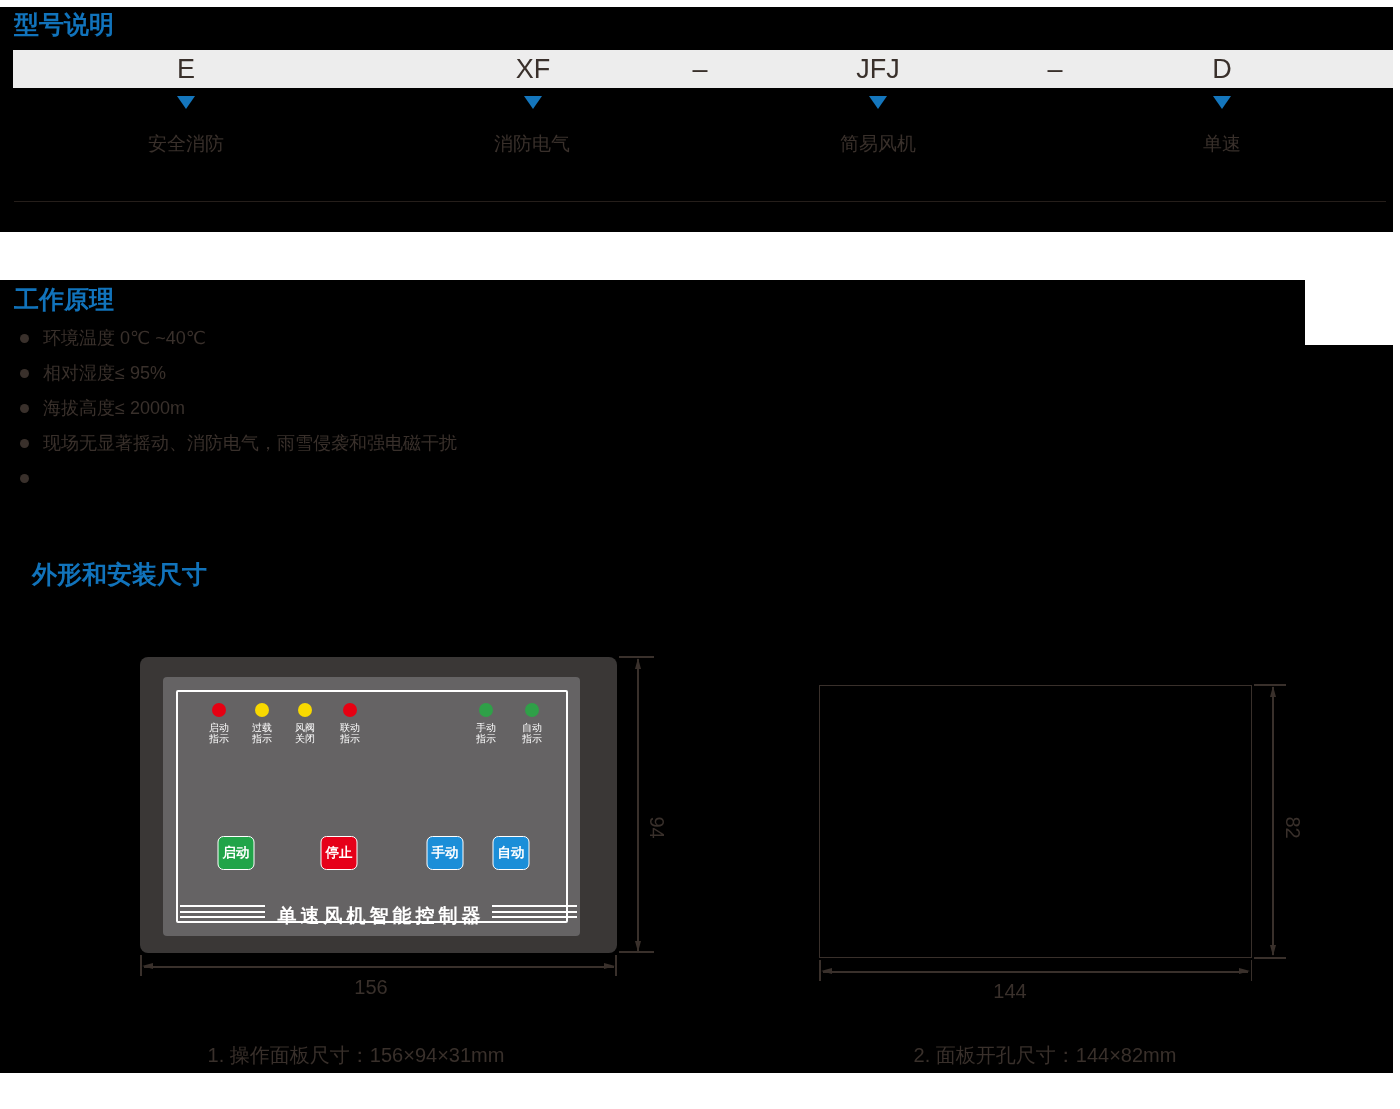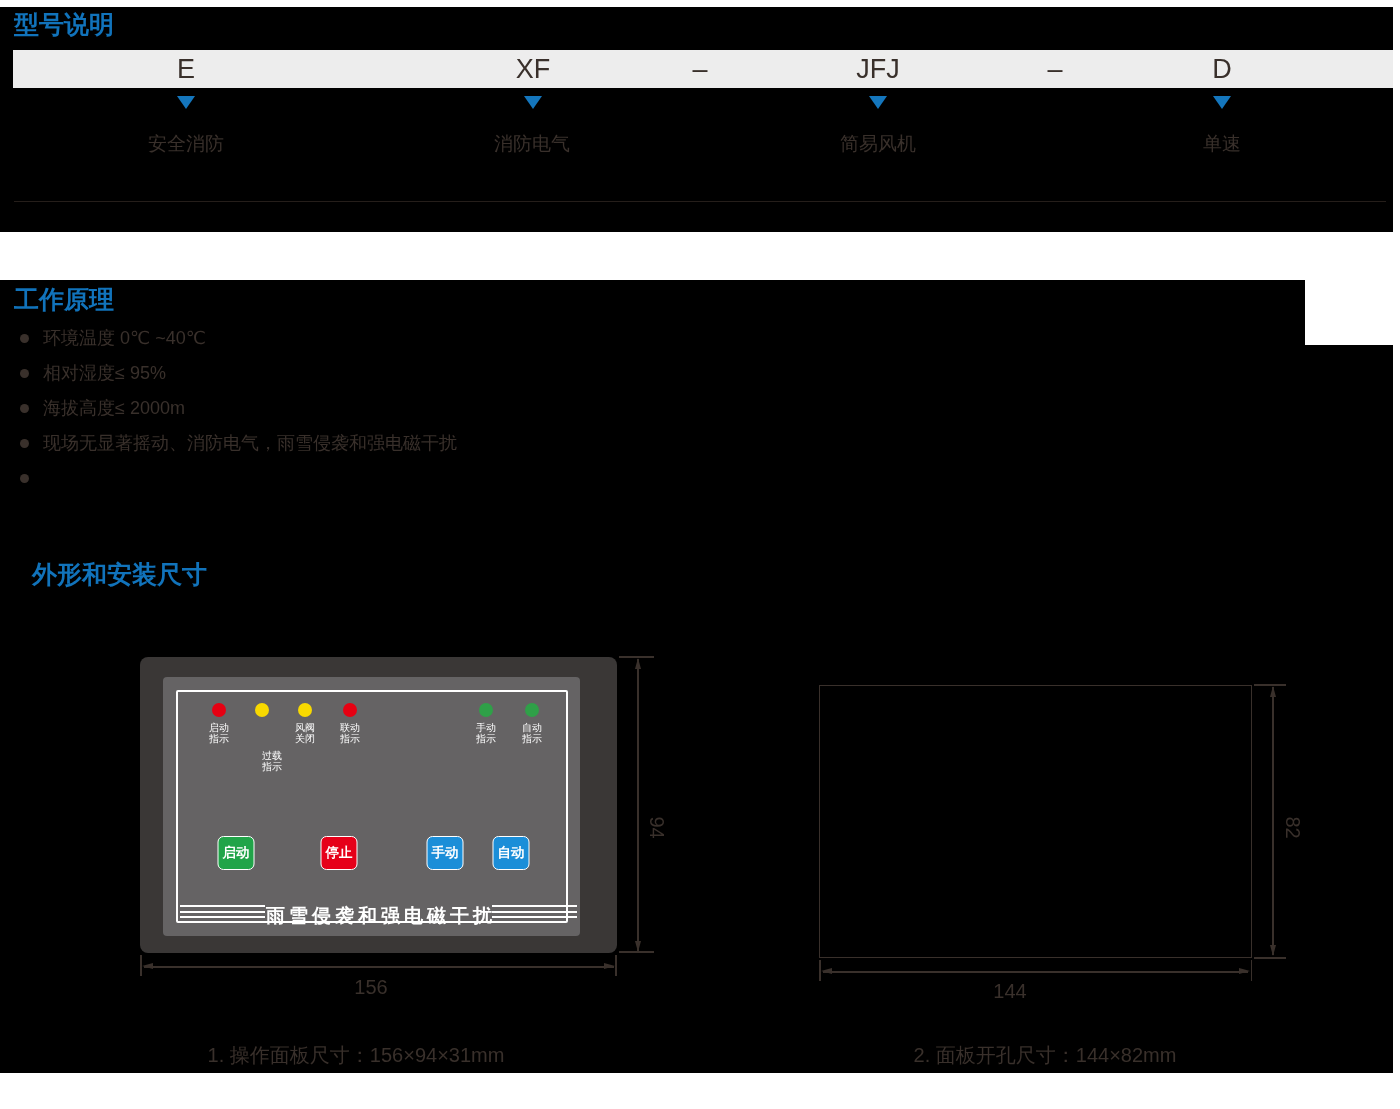--- a/index.html
+++ b/index.html
@@ -110,42 +110,42 @@
   <div class="face-border"></div>
 
   <div class="led" style="left:219px;background:#e60012;"></div>
   <div class="led" style="left:262px;background:#f8d900;"></div>
   <div class="led" style="left:305px;background:#f8d900;"></div>
   <div class="led" style="left:350px;background:#e60012;"></div>
   <div class="led" style="left:486px;background:#2fa048;"></div>
   <div class="led" style="left:532px;background:#2fa048;"></div>
 
   <div class="led-label" style="left:219px;"><span>启动</span><br><span>指示</span></div>
-  <div class="led-label" style="left:272px;margin-top:28px;"><span>过载</span><br><span>指示</span></div>
+  <div class="led-label" style="left:262px;"><span>过载</span><br><span>指示</span></div>
   <div class="led-label" style="left:305px;"><span>风阀</span><br><span>关闭</span></div>
   <div class="led-label" style="left:350px;"><span>联动</span><br><span>指示</span></div>
   <div class="led-label" style="left:486px;"><span>手动</span><br><span>指示</span></div>
   <div class="led-label" style="left:532px;"><span>自动</span><br><span>指示</span></div>
 
   <div class="pbtn" style="left:236px;background:#21a449;">启动</div>
   <div class="pbtn" style="left:339px;background:#e60019;">停止</div>
   <div class="pbtn" style="left:445px;background:#1b8ed8;">手动</div>
   <div class="pbtn" style="left:511px;background:#1b8ed8;">自动</div>
 
   <div class="lines3" style="left:180px;">
       <div></div>
       <div></div>
       <div></div>
     </div>
   <div class="lines3" style="left:492px;">
       <div></div>
       <div></div>
       <div></div>
     </div>
-  <div class="panel-title" style="left:381px;">雨雪侵袭和强电磁干扰</div>
+  <div class="panel-title" style="left:381px;">单速风机智能控制器</div>
 
   <div class="abs ink" style="left:619px;top:656px;width:35px;height:1.5px;"></div>
   <div class="abs ink" style="left:619px;top:951px;width:35px;height:1.5px;"></div>
   <div class="abs ink" style="left:637px;top:659px;width:1.5px;height:292px;"></div>
   <div class="arr arr-up" style="left:634.5px;top:658px;"></div>
   <div class="arr arr-down" style="left:634.5px;top:941px;"></div>
   <div class="dim-num" style="left:645px;top:816px;transform:rotate(90deg);">94</div>
 
   <div class="abs ink" style="left:140px;top:955px;width:1.5px;height:21px;"></div>
   <div class="abs ink" style="left:615px;top:955px;width:1.5px;height:21px;"></div>

